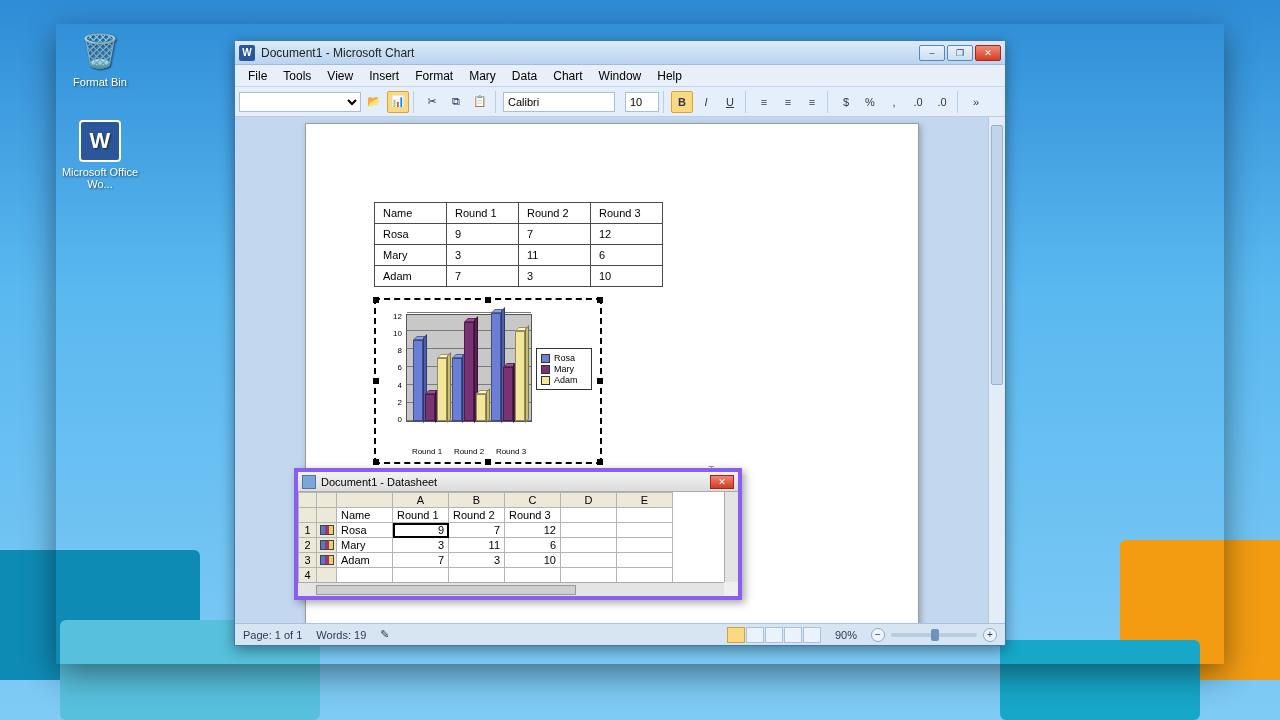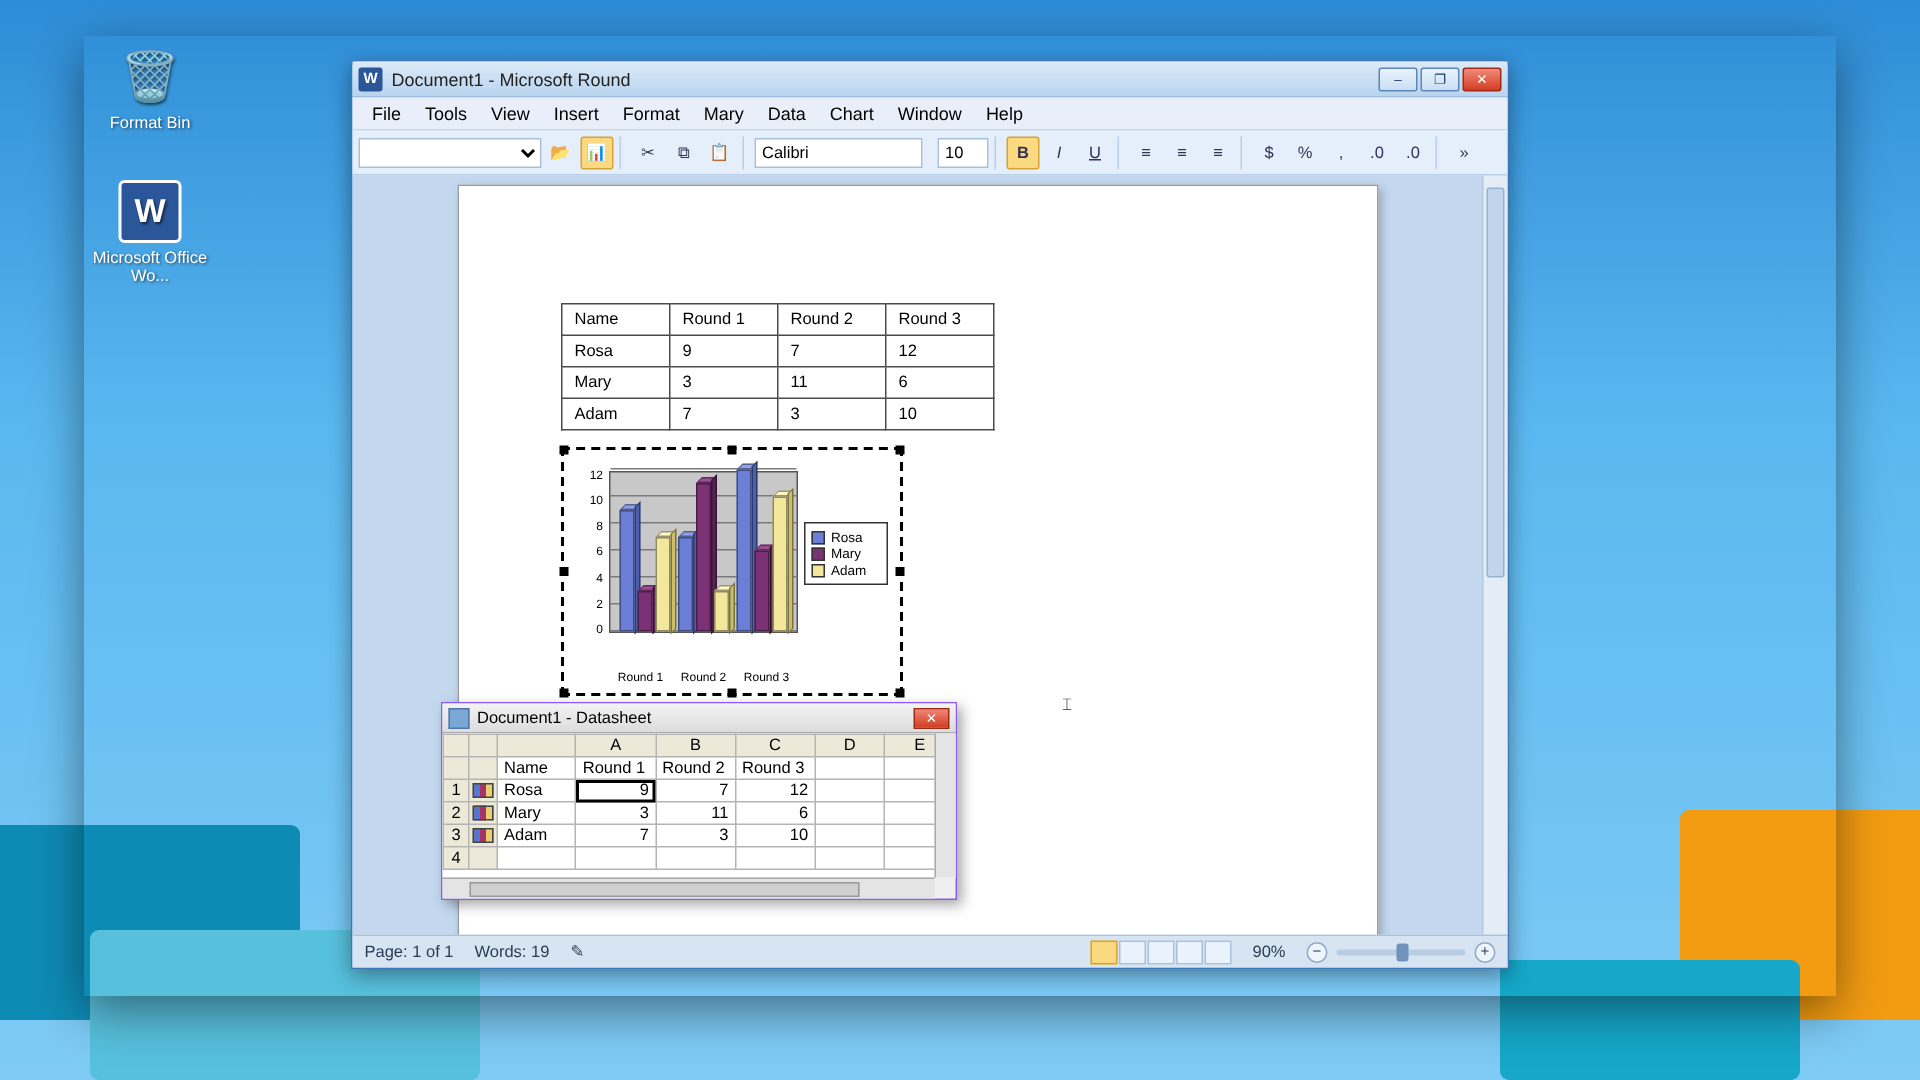--- a/index.html
+++ b/index.html
@@ -82,22 +82,22 @@
   .bar3d .face { position:absolute; inset:0; border:1px solid rgba(0,0,0,.4);}
   .bar3d .top  { position:absolute; left:2px; right:-2px; top:-4px; height:4px; transform:skewX(-45deg); border:1px solid rgba(0,0,0,.4);}
   .bar3d .side { position:absolute; right:-4px; top:-4px; bottom:0; width:4px; transform:skewY(-45deg); border:1px solid rgba(0,0,0,.4);}
   .legend { position:absolute; right:8px; top:48px; width:56px; border:1px solid #333; background:#fff; font-size:9px; padding:3px 4px;}
   .legend .row{display:flex;align-items:center;gap:4px; margin:1px 0;}
   .sw{width:9px;height:9px;border:1px solid #333;}
   
   .caret { position:absolute; left:402px; top:340px; font-size:11px; color:#333;}
   
   .sheet {
-    position:absolute; left:294px; top:468px; width:344px; height:132px;
-    background:#efefef; border:1px solid #8b5cf6; box-shadow:3px 3px 8px rgba(0,0,0,.35);
+    position:absolute; left:294px; top:468px; width:448px; height:132px;
+    background:#efefef; border:4px solid #8b5cf6; box-shadow:3px 3px 8px rgba(0,0,0,.35);
   }
   .sheet .stitle { height:20px; background:linear-gradient(#f3f3f3,#dcdcdc); border-bottom:1px solid #aaa; display:flex; align-items:center; font-size:11px; padding:0 4px;}
   .sheet .sico { width:14px;height:14px; background:#7aa7d6; margin-right:5px; border:1px solid #4d77a8;}
   .sheet .stitle .sttl{flex:1;}
   .sheet .sx { width:24px;height:14px; background:linear-gradient(#ef8676,#d13c22); color:#fff; font-size:9px; display:flex;align-items:center;justify-content:center; border:1px solid #9c2b16; cursor:pointer;}
   .gridwrap { position:absolute; left:0; top:20px; right:0; bottom:14px; overflow:hidden; background:#fff;}
   .gridtbl { border-collapse:collapse; font-size:11px; }
   .gridtbl th, .gridtbl td { border:1px solid #b4b4b4; height:15px; }
   .ghdr { background:#ece9d8; text-align:center; font-weight:normal; }
   .rowh  { background:#ece9d8; width:18px; text-align:center; padding:0 3px;}
@@ -140,21 +140,21 @@
 </div>
 
 <div class="frame">
     <div class="frame-shadow"></div>
   </div>
 
 <div class="win">
 
   <div class="titlebar">
     <div class="app-ico">W</div>
-    <div class="ttl">Document1 - Microsoft Round</div>
+    <div class="ttl">Document1 - Microsoft Chart</div>
     <div class="winbtns">
       <div class="winbtn">
           <span>–</span>
         </div>
       <div class="winbtn">
           <span>❐</span>
         </div>
       <div class="winbtn close">
           <span>✕</span>
         </div>

